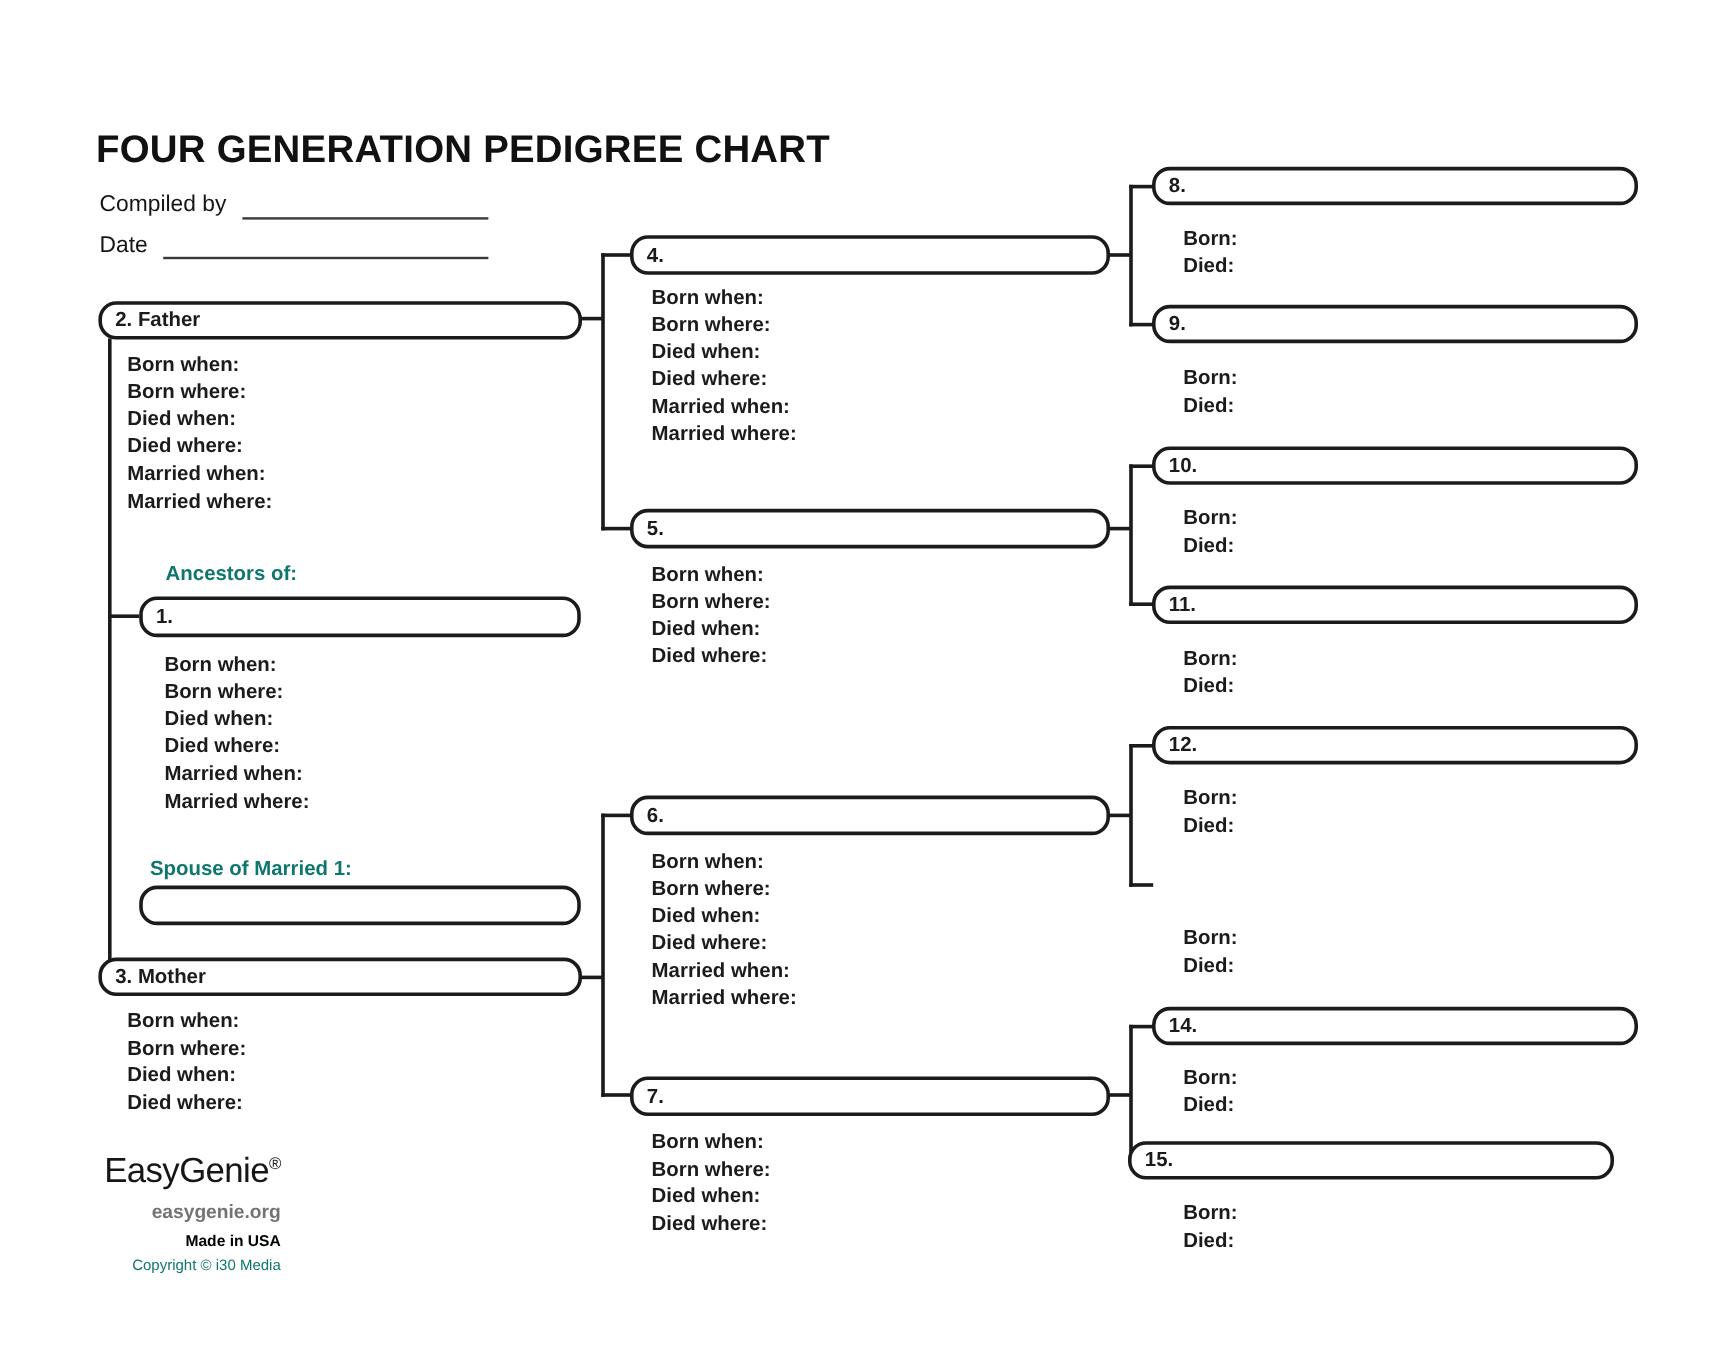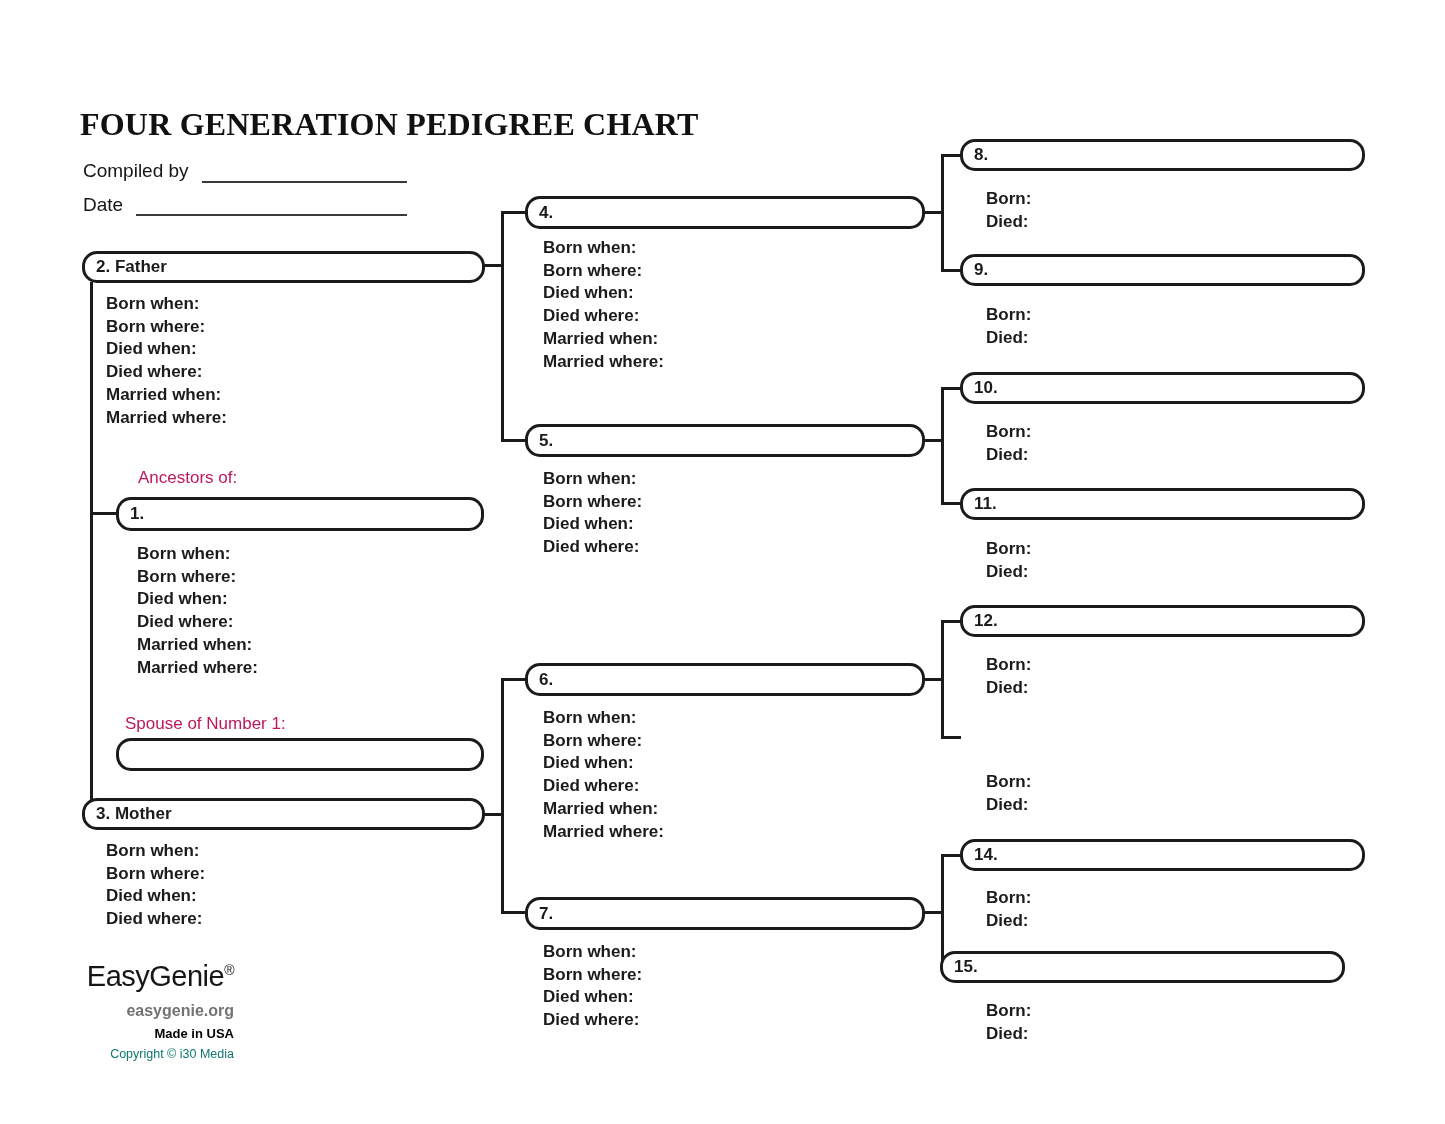--- a/index.html
+++ b/index.html
@@ -52,42 +52,42 @@
     position: absolute;
     font-size: 17px;
     font-weight: bold;
     line-height: 22.7px;
     color: #1b1b1b;
     white-space: nowrap;
   }
   .sec-label {
     position: absolute;
     font-size: 17px;
-    font-weight: normal;
-    color: #be185d;
+    font-weight: bold;
+    color: #0f766e;
     white-space: nowrap;
   }
   .ln {
     position: absolute;
     background: #1b1b1b;
     z-index: 1;
   }
   .footer-line { position: absolute; left: 78px; width: 156px; text-align: right; white-space: nowrap; }
   .brand { font-size: 29px; font-weight: 400; letter-spacing: -0.5px; color: #161616; }
   .brand sup { font-size: 14px; vertical-align: super; }
   .website { font-size: 16px; font-weight: bold; color: #737373; }
   .made { font-size: 13px; font-weight: bold; color: #000000; }
   .copyright { font-size: 12.5px; font-weight: 400; color: #0f766e; }
 </style>
 </head>
 <body>
 
 <div class="page">
 
-  <div class="abs title" style="left:80px; top:106px;font-family:Liberation Serif, serif;">FOUR GENERATION PEDIGREE CHART</div>
+  <div class="abs title" style="left:80px; top:106px;">FOUR GENERATION PEDIGREE CHART</div>
 
   <div class="abs meta-label" style="left:83px; top:160px;">Compiled by</div>
   <div class="fill-line" style="left:202px; top:181px; width:205px;"></div>
 
   <div class="abs meta-label" style="left:83px; top:194px;">Date</div>
   <div class="fill-line" style="left:136px; top:214px; width:271px;"></div>
 
   <div class="ln" style="left:90px; top:282px; width:3px; height:518px;"></div>
   <div class="ln" style="left:90px; top:512px; width:26px; height:3px;"></div>
 
@@ -139,21 +139,21 @@
   </div>
   <div class="flist" style="left:137px; top:543px;">
     <div>Born when:</div>
     <div>Born where:</div>
     <div>Died when:</div>
     <div>Died where:</div>
     <div>Married when:</div>
     <div>Married where:</div>
   </div>
 
-  <div class="sec-label" style="left:125px; top:714px;">Spouse of Number 1:</div>
+  <div class="sec-label" style="left:125px; top:714px;">Spouse of Married 1:</div>
   <div class="pbox" style="left:116px; top:738px; width:368px; height:33px;"></div>
 
   <div class="pbox" style="left:82px; top:798px; width:403px; height:32px;">
     <span class="pnum">3. Mother</span>
   </div>
   <div class="flist" style="left:106px; top:840px;">
     <div>Born when:</div>
     <div>Born where:</div>
     <div>Died when:</div>
     <div>Died where:</div>

